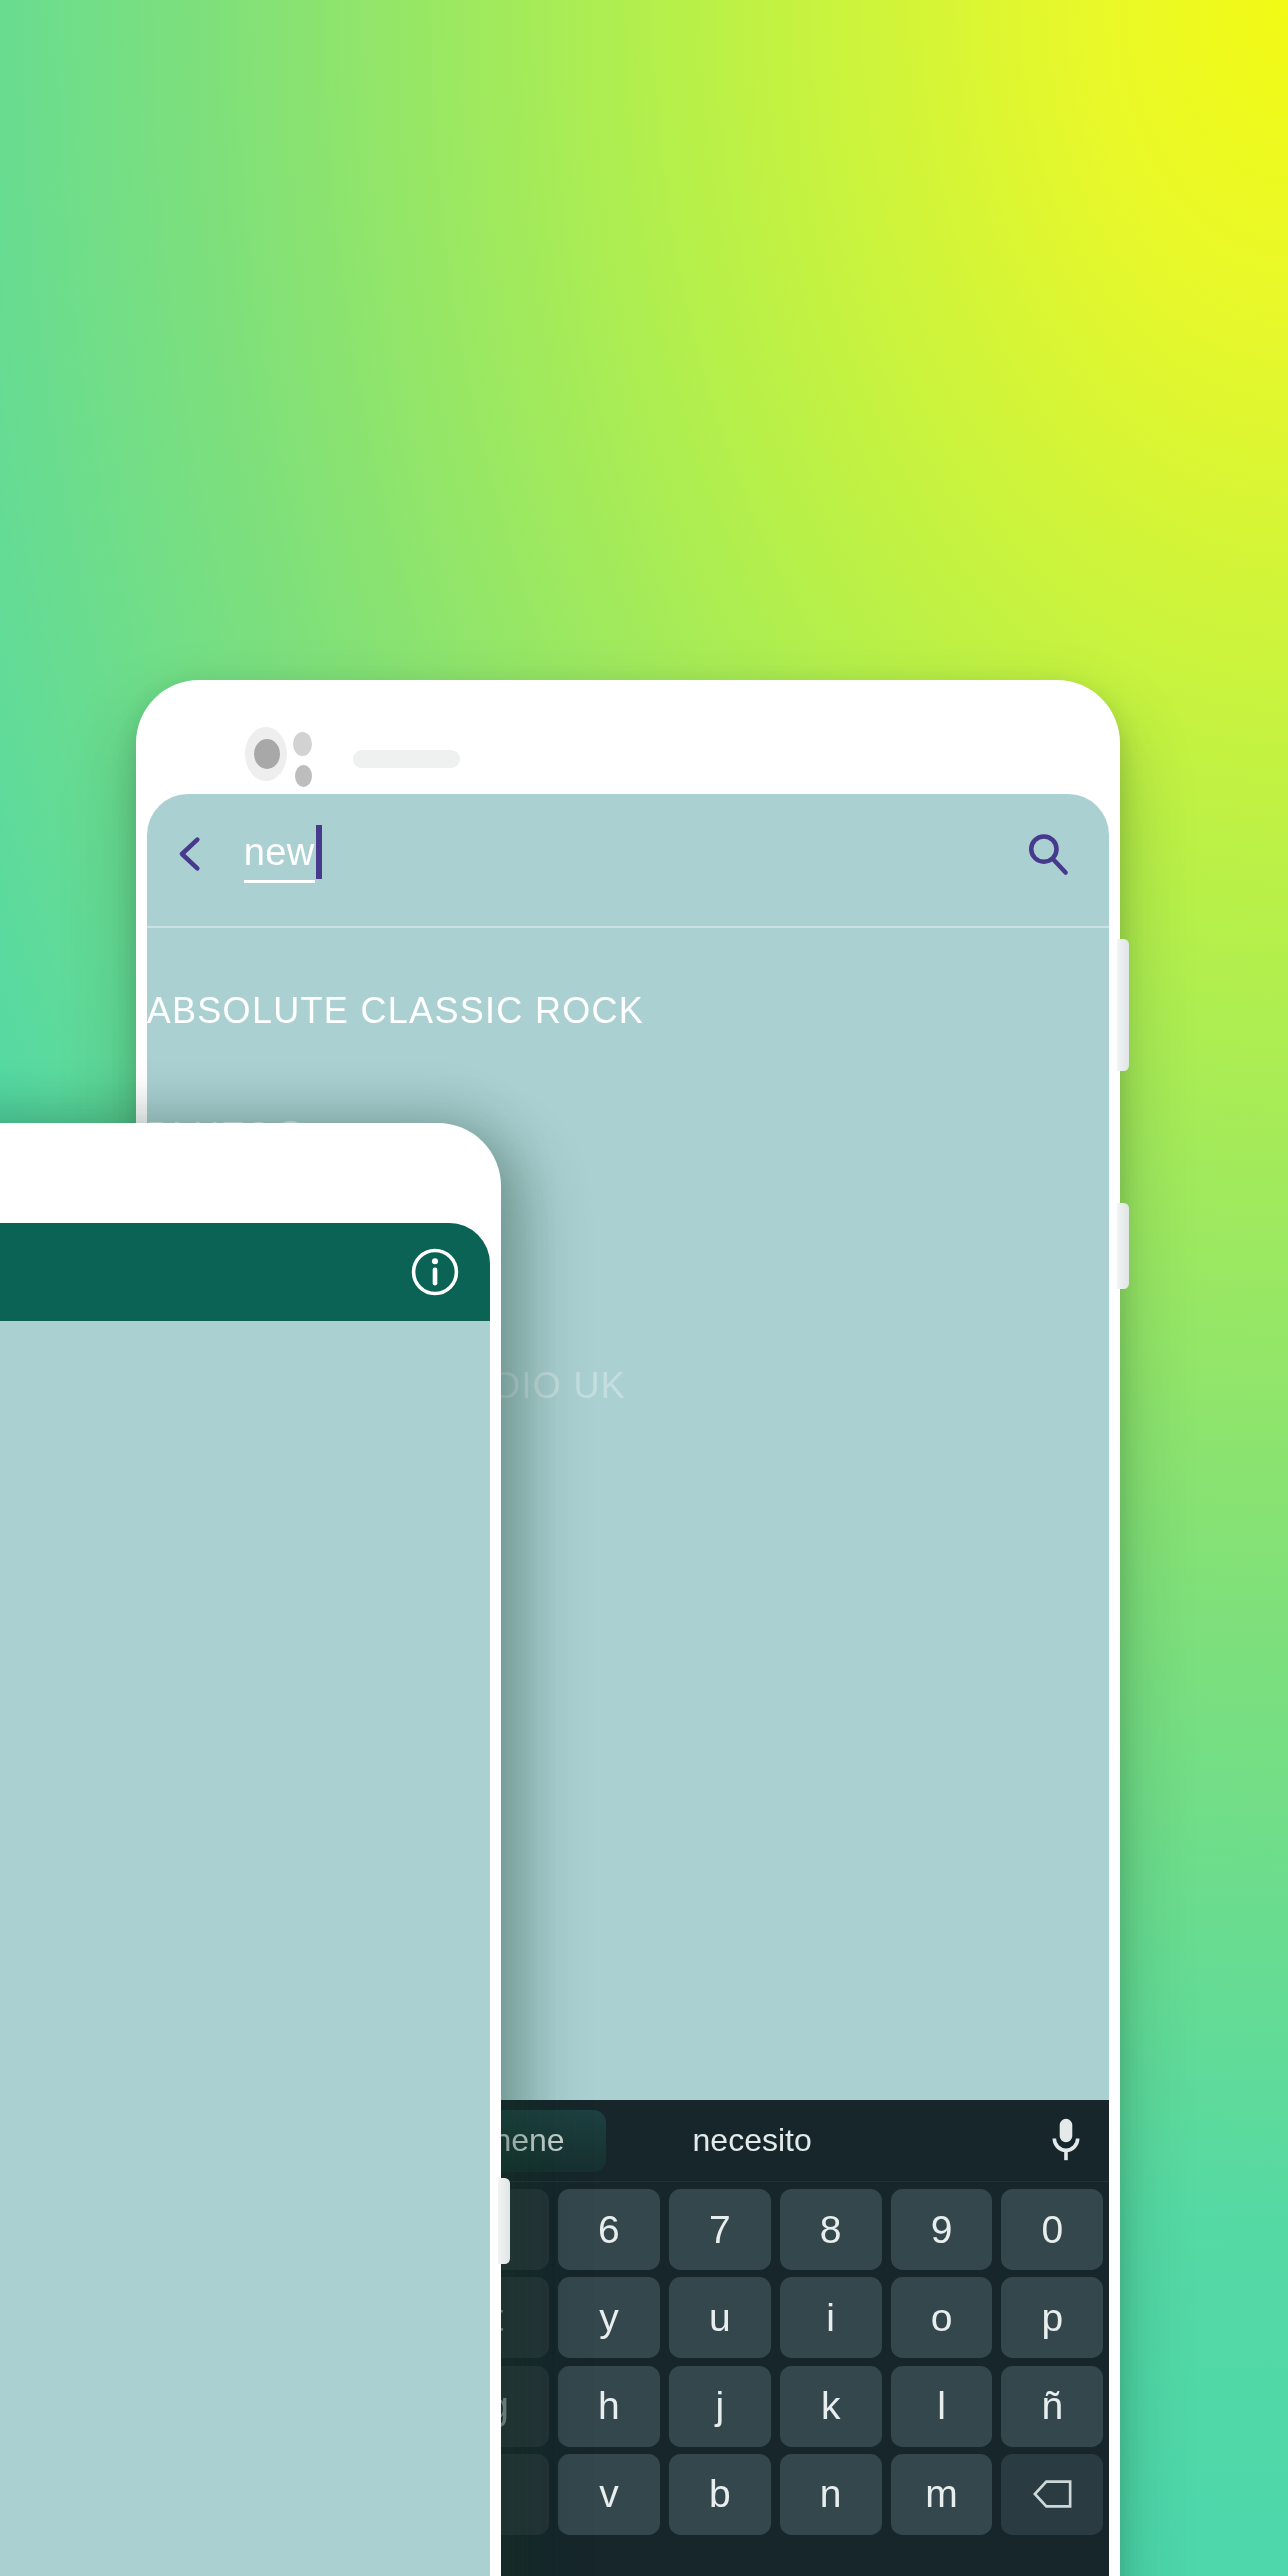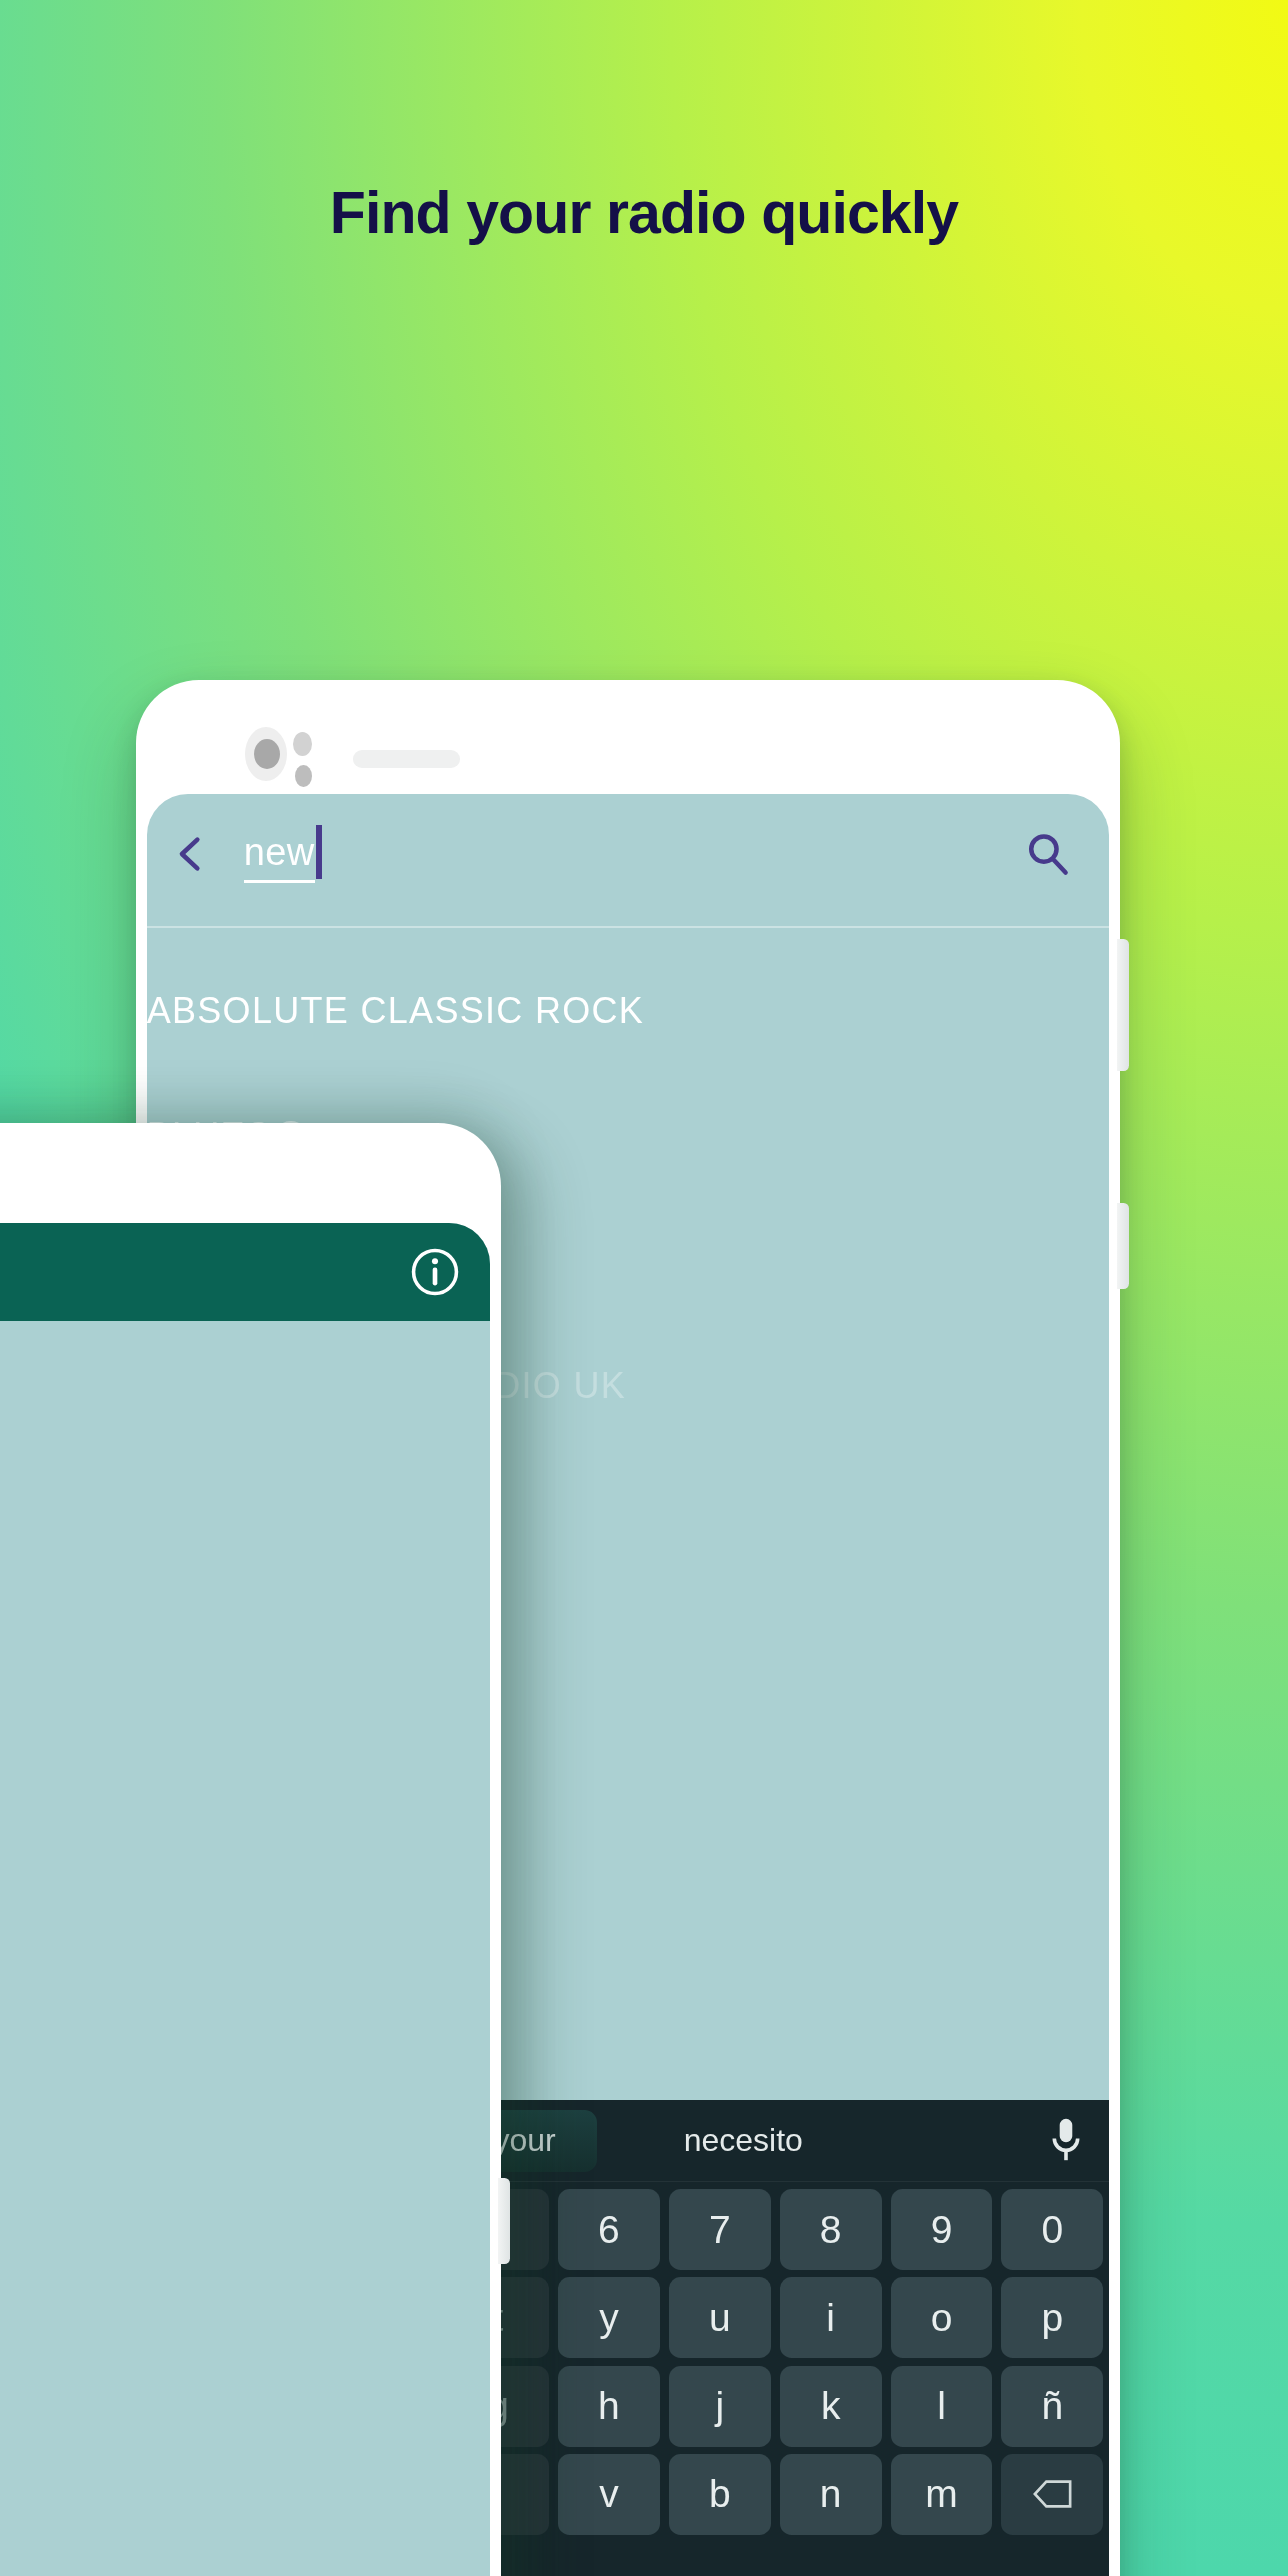--- a/index.html
+++ b/index.html
@@ -174,21 +174,20 @@
     position:absolute; right:-9px; width:12.5px;
     background:linear-gradient(90deg,#f2f4f4,#dfe4e4);
     border-radius:0 5.4px 5.4px 0;
   }
   .pf-side-btn.c1 { top:1055px; height:86px; }
 </style>
 </head>
 <body>
 
 <div class="hero">
-  <div class="hero-sub">Find your radio quickly</div>
 </div>
 
 <div class="phone-back">
 
   <div class="pb-side-btn b1"></div>
   <div class="pb-side-btn b2"></div>
 
   <div class="pb-notch">
     <div class="cam-outer"></div>
     <div class="cam-inner"></div>
@@ -219,21 +218,21 @@
 
     <div class="result-list">
       <div class="result-item">ABSOLUTE CLASSIC ROCK</div>
       <div class="result-item dim1">BLUES@</div>
       <div class="result-item dim2">BBC RADIO 2</div>
       <div class="result-item dim3">CLASSIC ROCK RADIO UK</div>
     </div>
 
     <div class="keyboard">
       <div class="kb-suggest">
-        <span class="sugg-pill">your</span>
+        <span class="sugg-pill">nene</span>
         <span class="sugg-plain">necesito</span>
         <span class="mic-icon">
           <svg viewBox="0 0 40 52">
               <rect x="13" y="2" width="14" height="26" rx="7" fill="#e4eaea"></rect>
               <path d="M7 24 a13 13 0 0 0 26 0" fill="none" stroke="#e4eaea" stroke-width="4"></path>
               <line x1="20" y1="38" x2="20" y2="48" stroke="#e4eaea" stroke-width="4"></line>
             </svg>
         </span>
       </div>
 

